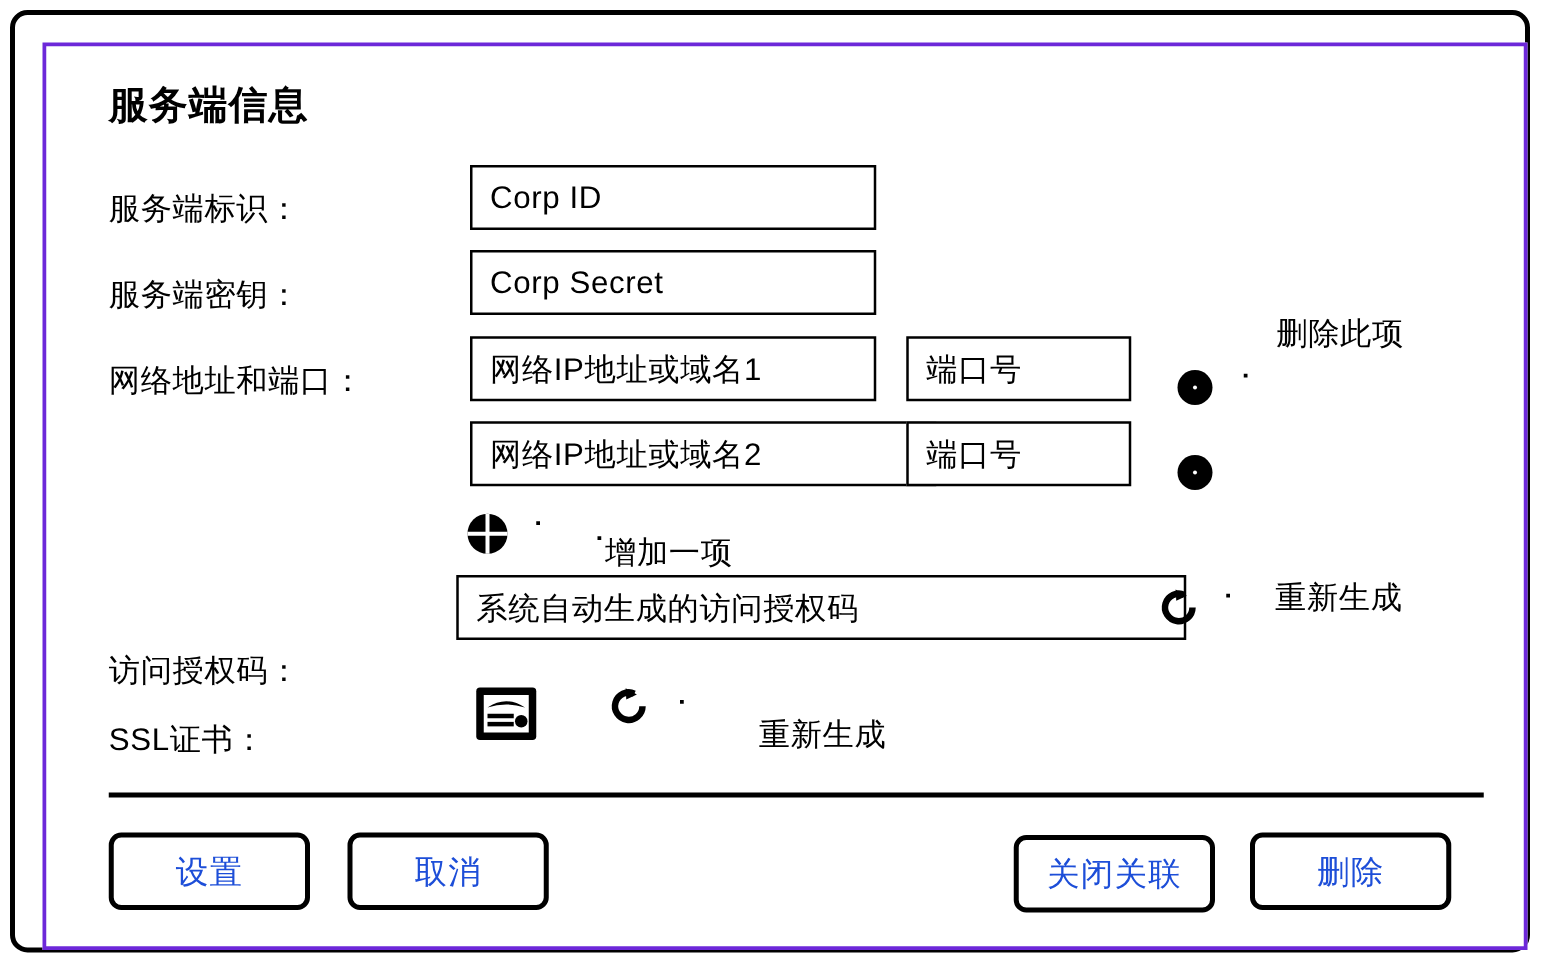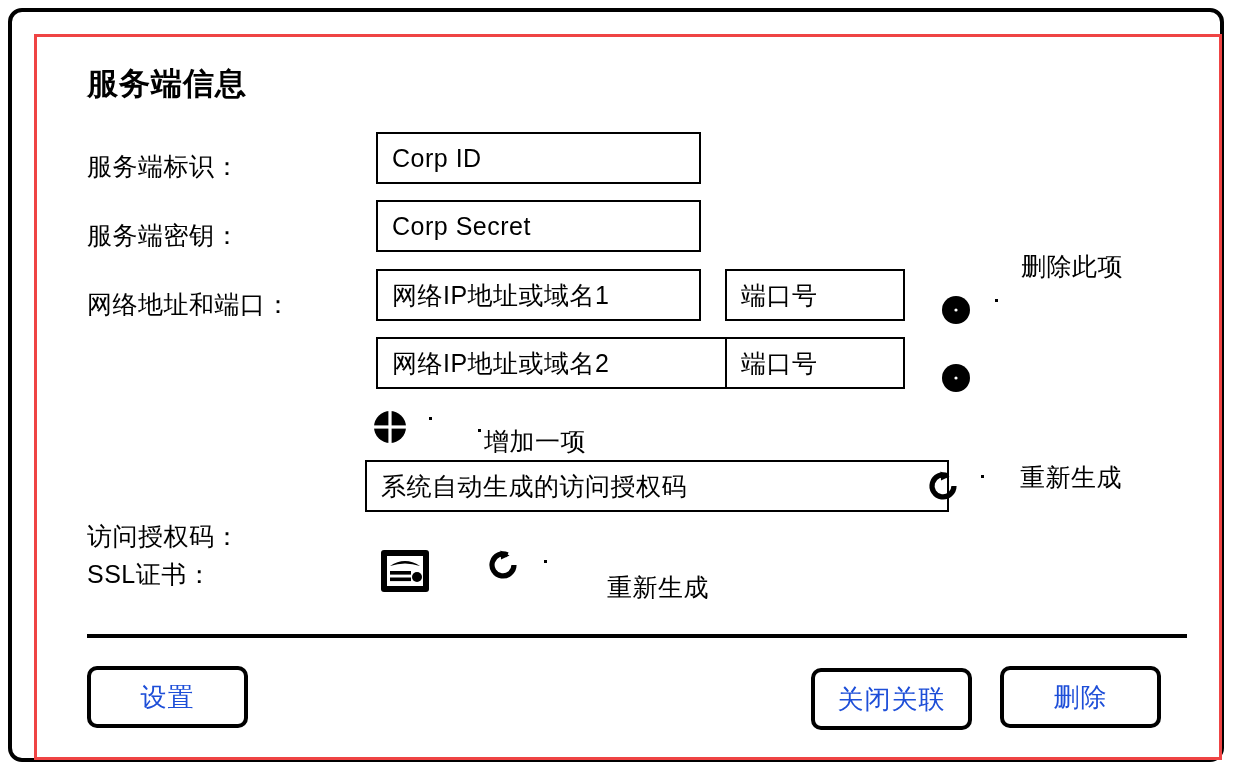--- a/index.html
+++ b/index.html
@@ -27,21 +27,21 @@
     border-radius: 14px;
     box-sizing: border-box;
     background: #fff;
   }
   #inner-frame {
     position: absolute;
     left: 22px;
     top: 22px;
     width: 1188px;
     height: 726px;
-    border: 3px solid #ef4444;
+    border: 3px solid #6d28d9;
     box-sizing: border-box;
     background: #fff;
   }
 
   #dialog-body {
     position: absolute;
     left: 0;
     top: 0;
     width: 1188px;
     height: 726px;
@@ -202,21 +202,21 @@
       <div class="textbox" style="left:328px; top:423px; width:584px; height:52px;">系统自动生成的访问授权码</div>
       <div class="refresh-icon" style="left:890px; top:430px;">
         <svg viewBox="0 0 34 38" width="34" height="38" aria-hidden="true">
           <path d="M27 19 A11 11 0 1 1 20.5 8.9" fill="none" stroke="#000" stroke-width="5.2" stroke-linecap="butt"></path>
           <path d="M13.5 4.5 L22.5 9.5 L14 13.5 Z" fill="#000"></path>
         </svg>
       </div>
       <div class="speck" style="left:944px; top:438px;"></div>
       <div class="hint-label" style="left:983px; top:424px;">重新生成</div>
 
-      <div class="field-label" style="left:50px; top:521px;">SSL证书：</div>
+      <div class="field-label" style="left:50px; top:538px;">SSL证书：</div>
 
       <div id="ssl-cert-icon" style="left:342px; top:511px;">
         <svg viewBox="0 0 52 46" width="52" height="46" aria-hidden="true">
           <rect x="2" y="2" width="48" height="42" rx="3" ry="3" fill="#000"></rect>
           <rect x="8" y="8" width="36" height="30" fill="#fff"></rect>
           <path d="M11 18 Q26 8 41 18 Q26 13 11 18 Z" fill="#000"></path>
           <rect x="11" y="23" width="21" height="3.6" fill="#000"></rect>
           <rect x="11" y="29.5" width="21" height="3.6" fill="#000"></rect>
           <circle cx="38" cy="29" r="5" fill="#000"></circle>
         </svg>
@@ -227,18 +227,19 @@
           <path d="M27 19 A11 11 0 1 1 20.5 8.9" fill="none" stroke="#000" stroke-width="5.2" stroke-linecap="butt"></path>
           <path d="M13.5 4.5 L22.5 9.5 L14 13.5 Z" fill="#000"></path>
         </svg>
       </div>
       <div class="speck" style="left:507px; top:523px;"></div>
       <div class="hint-label" style="left:570px; top:534px;">重新生成</div>
 
       <div id="footer-divider"></div>
 
       <button class="dialog-button" style="left:50px; top:629px; width:161px; height:62px;">设置</button>
+      <button class="dialog-button" style="left:241px; top:629px; width:161px; height:62px;">取消</button>
       <button class="dialog-button" style="left:774px; top:631px; width:161px; height:62px;">关闭关联</button>
       <button class="dialog-button" style="left:963px; top:629px; width:161px; height:62px;">删除</button>
 
     </div>
   </div>
 </div>
 
 </body></html>

